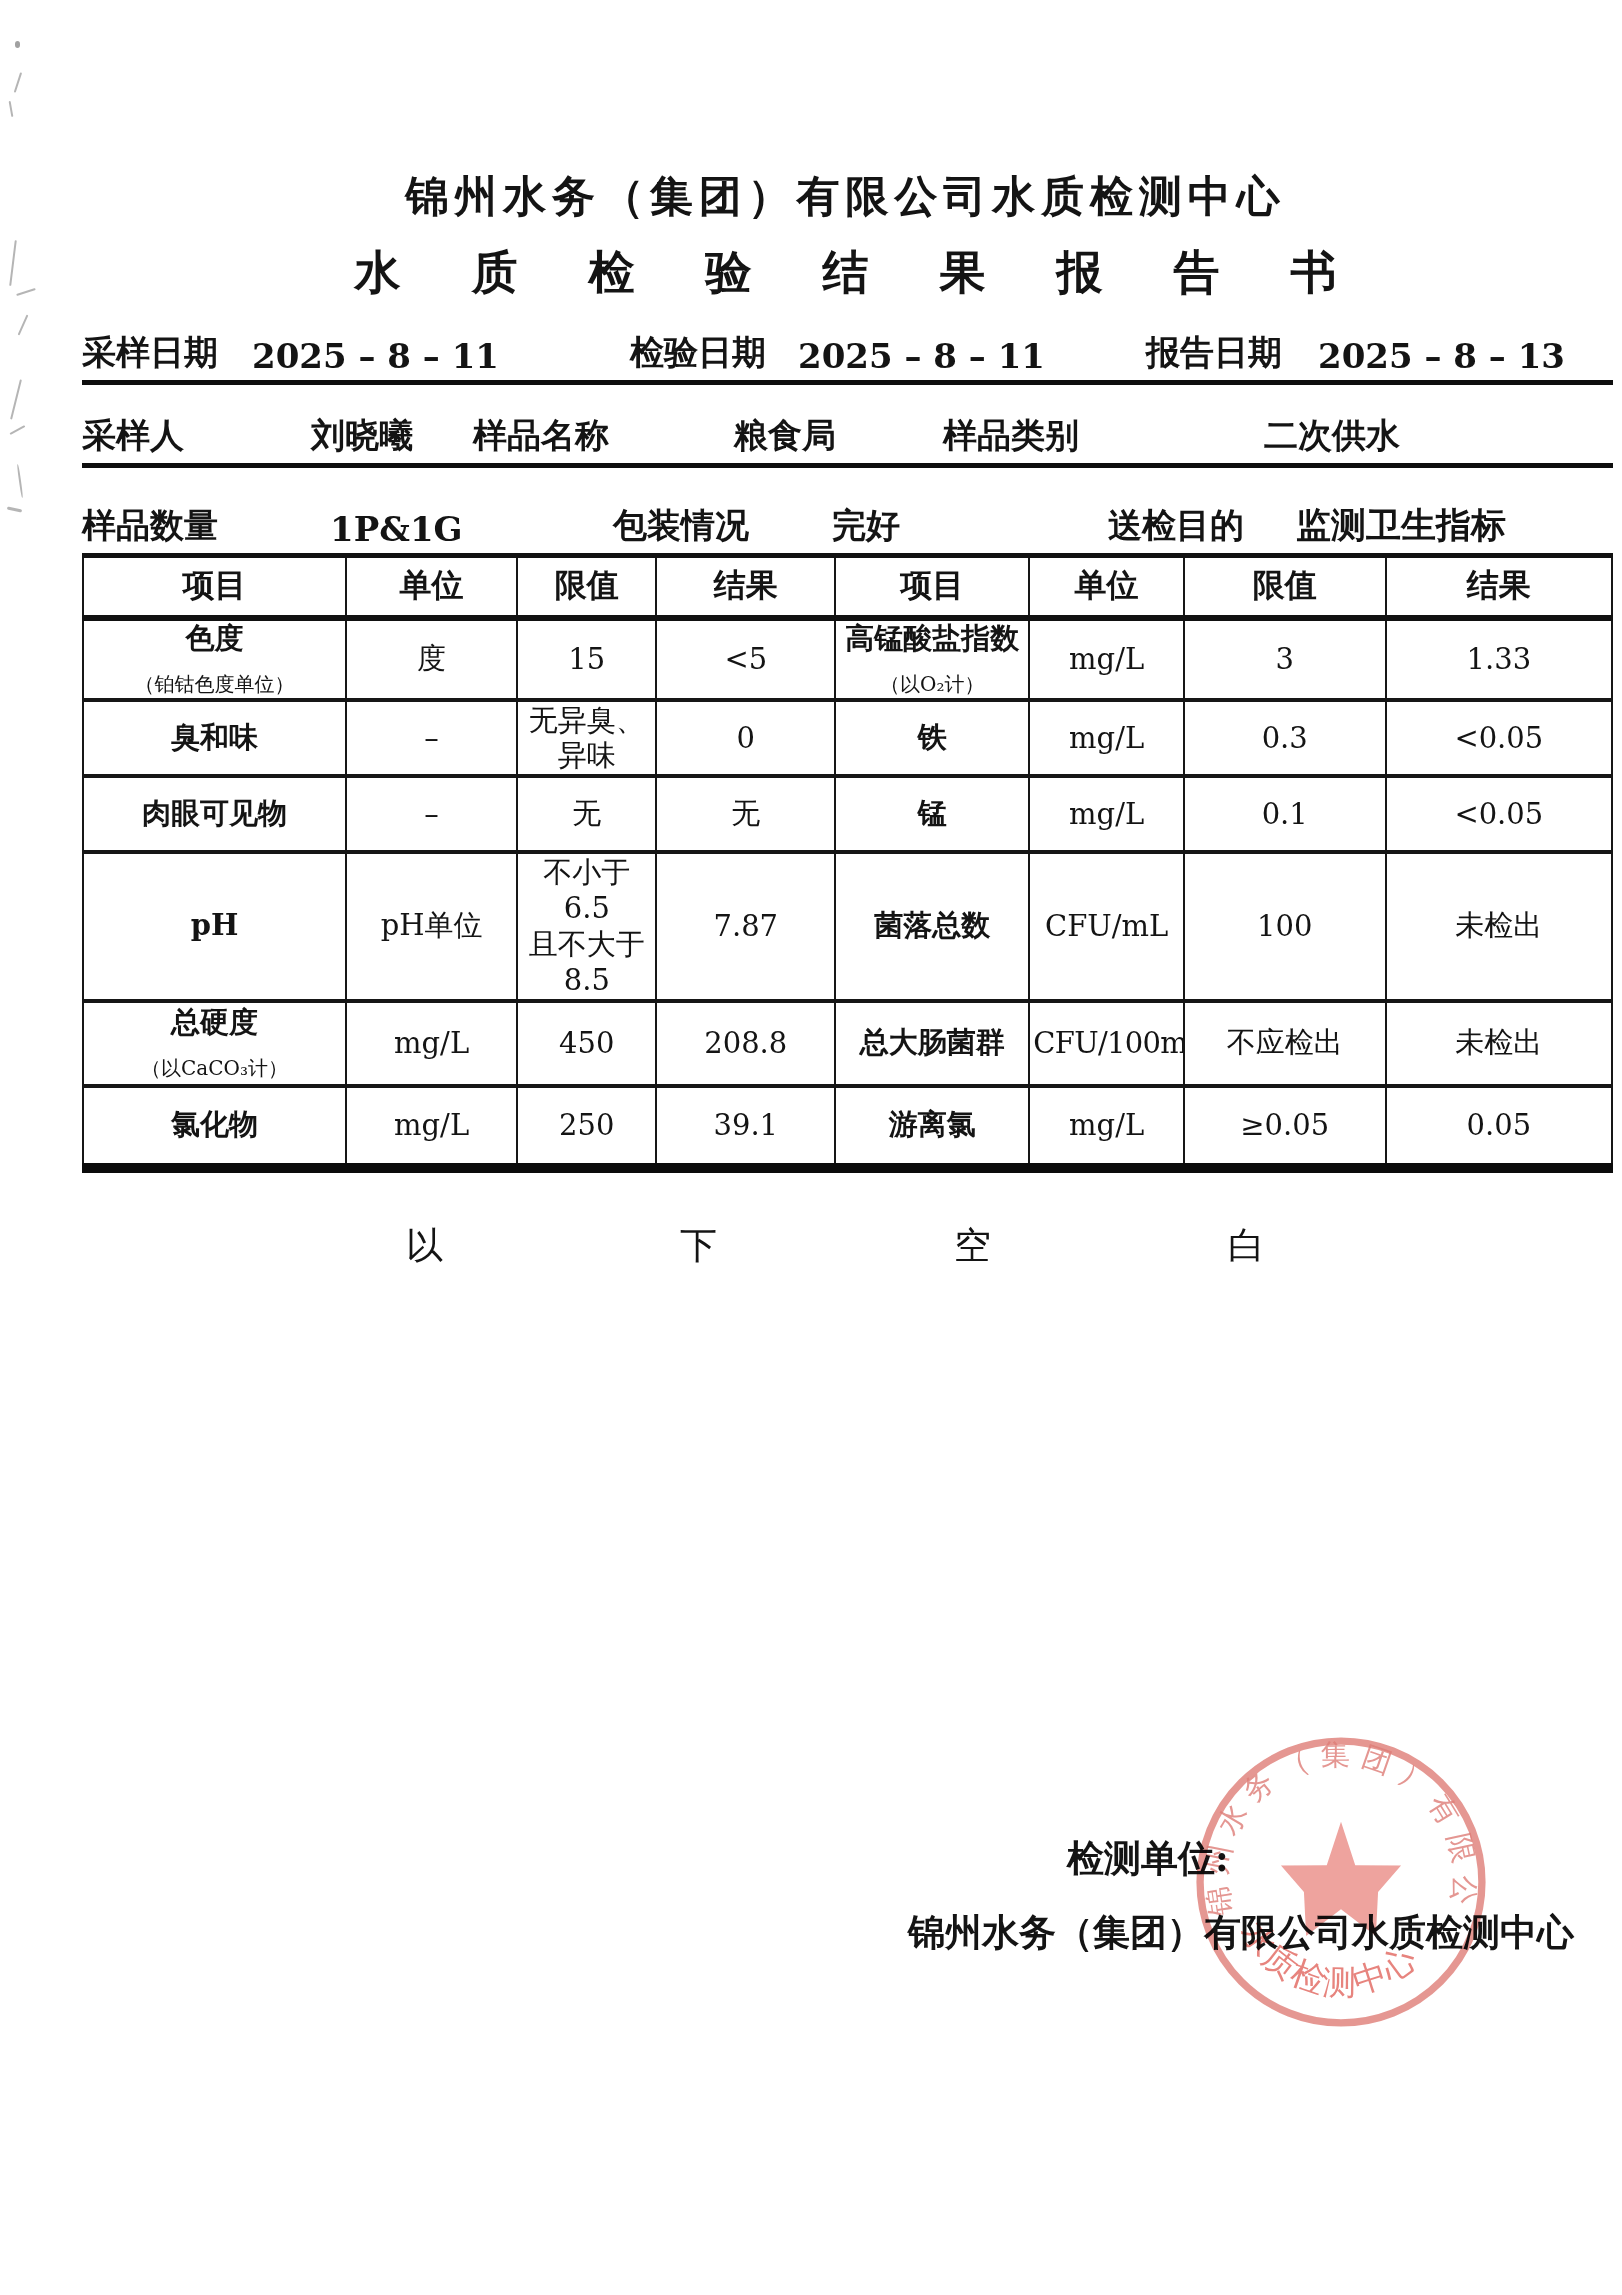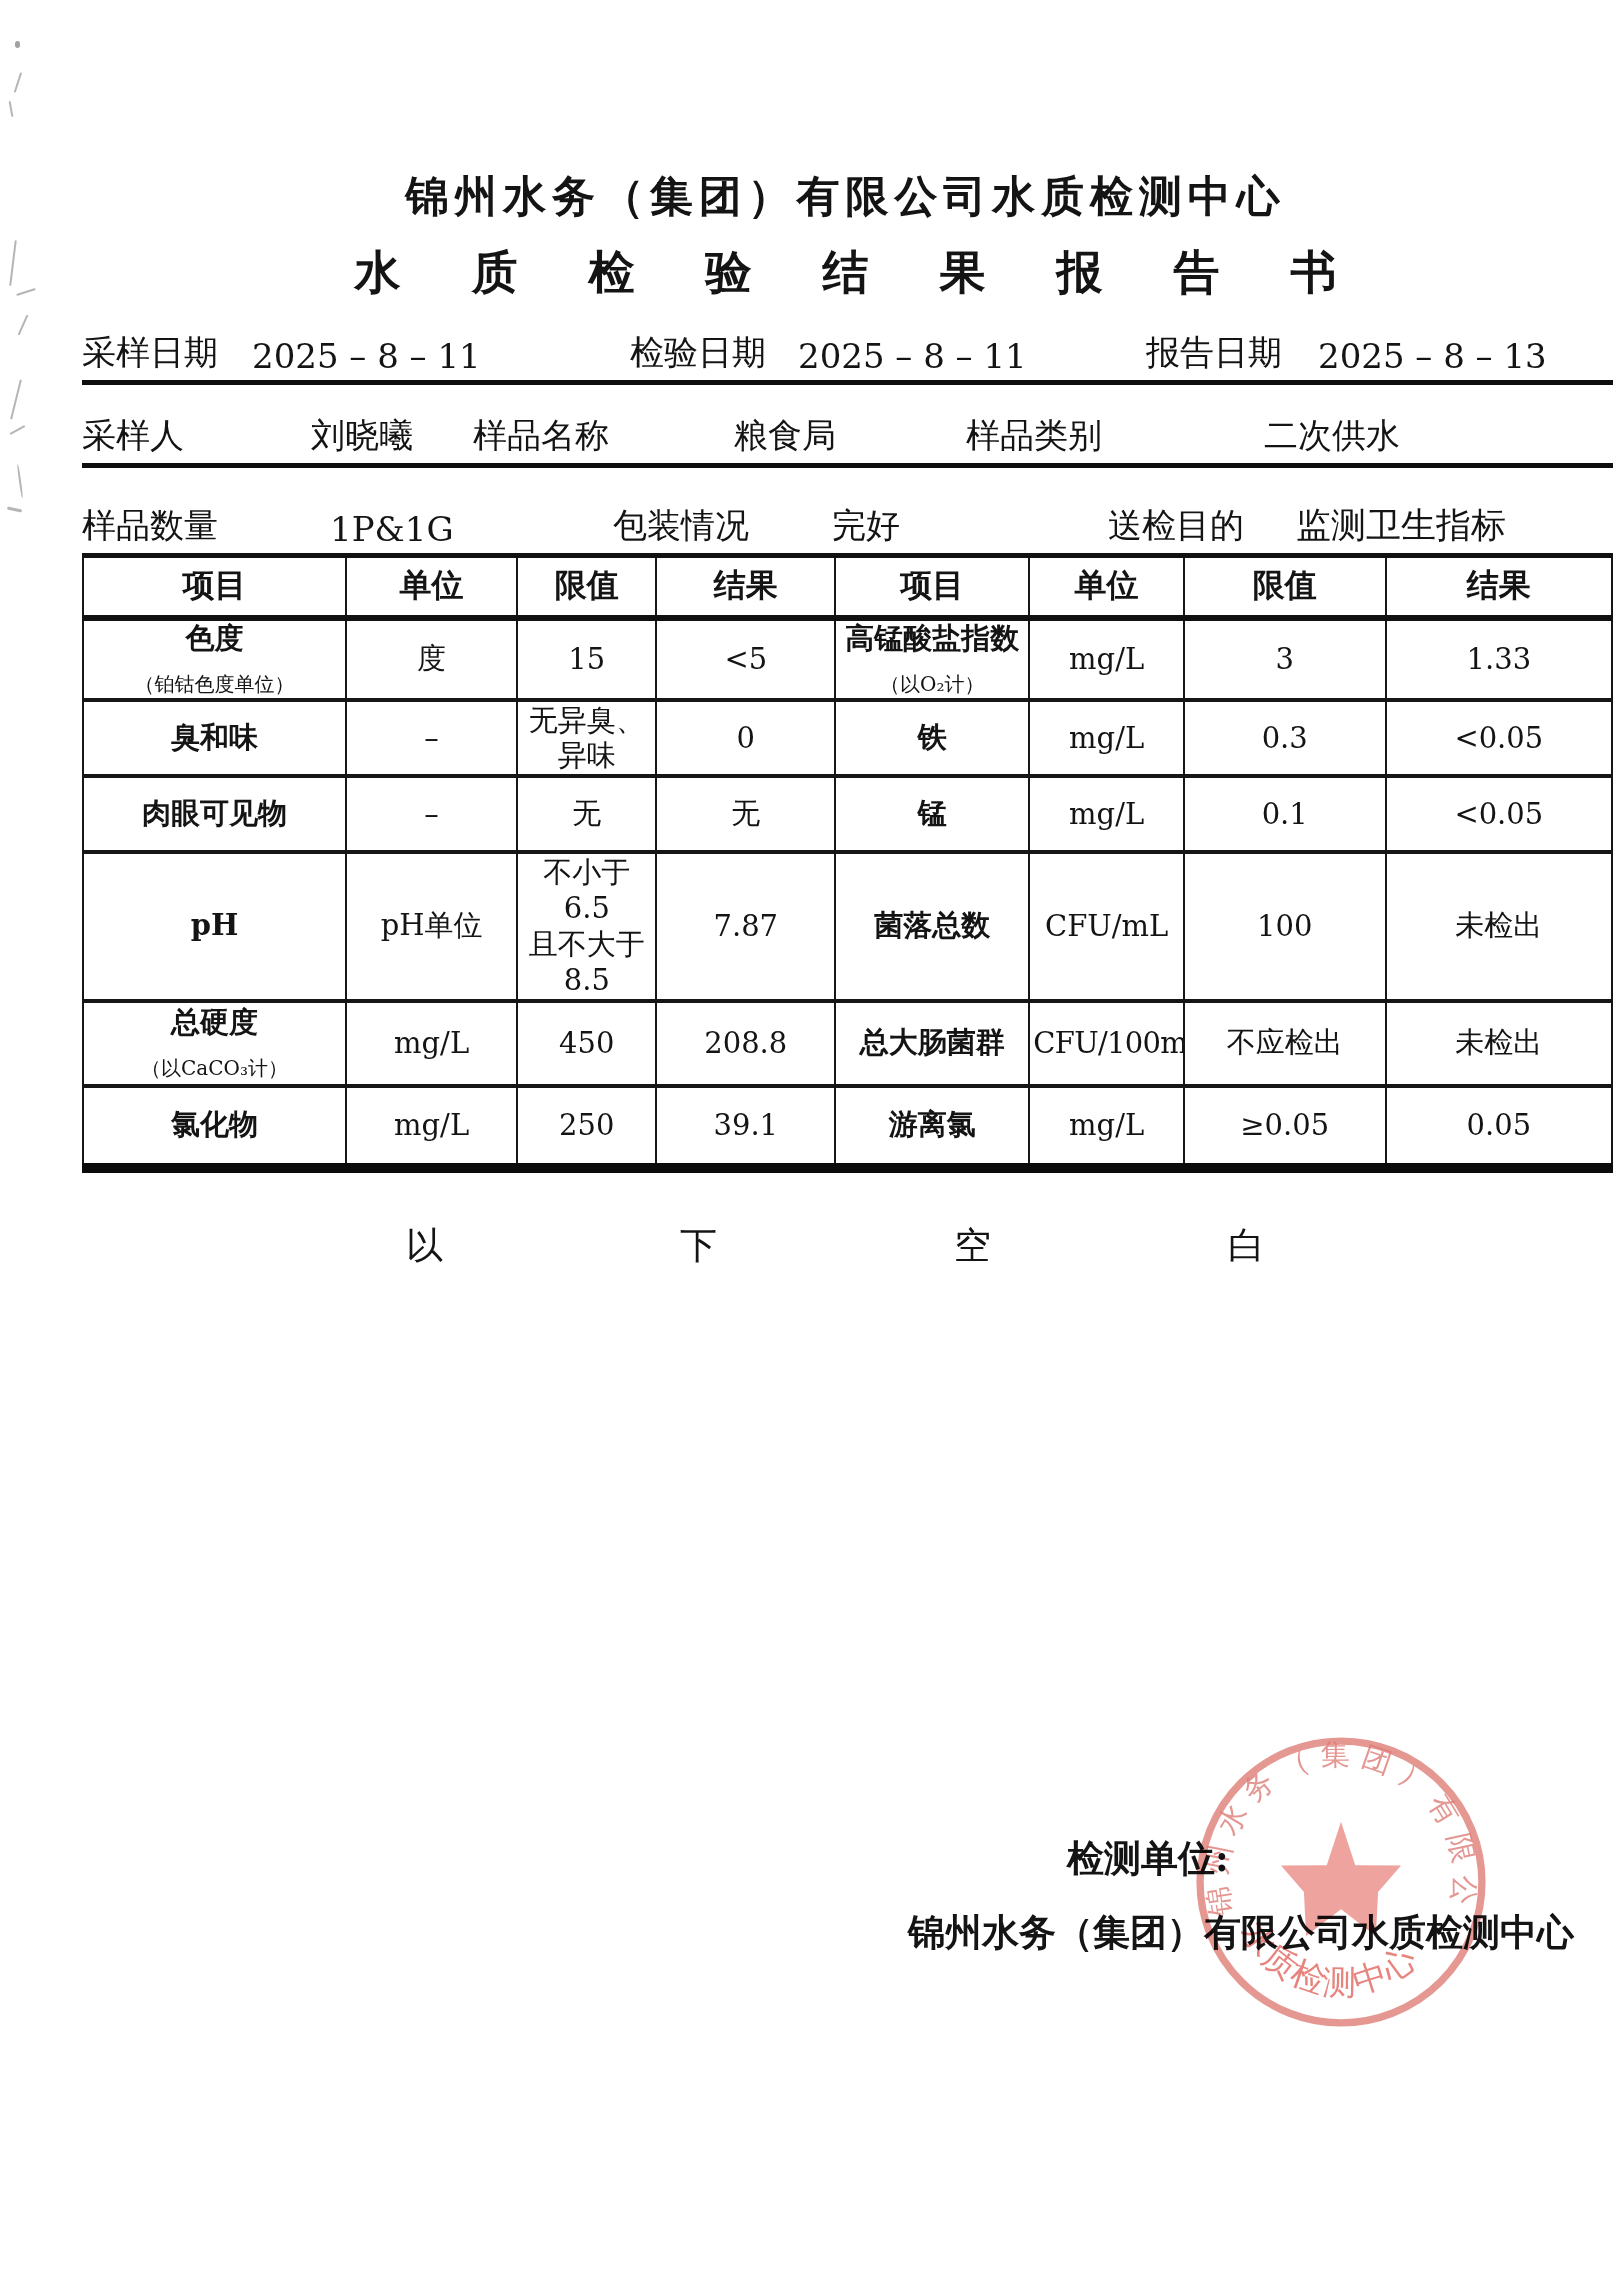--- a/index.html
+++ b/index.html
@@ -24,21 +24,21 @@
     left: 82px; width: 1527px; top: 242px;
     text-align: center; font-size: 46px; font-weight: 700;
     letter-spacing: 71px; text-indent: 71px; white-space: nowrap;
   }
 
   
   .meta-row {
     left: 82px; width: 1531px; position: absolute;
     border-bottom: 5.1px solid #0e0e0e; white-space: nowrap;
   }
-  .meta-row span { position: absolute; bottom: 4.4px; font-size: 34px; font-weight: 400; white-space: nowrap; }
+  .meta-row span { position: absolute; bottom: 4.4px; font-size: 34px; font-weight: 700; white-space: nowrap; }
   #meta1 { top: 334px; height: 46px; }
   #meta2 { top: 417px; height: 46px; }
   #meta3 { top: 506px; height: 47px; border-bottom-width: 5.9px; }
 
   
   table.report {
     position: absolute; left: 82px; top: 553px; width: 1531px;
     border-collapse: collapse; table-layout: fixed;
   }
   table.report th, table.report td {
@@ -91,21 +91,21 @@
   <span style="left:716px">2025 – 8 – 11</span>
   <span style="left:1064px">报告日期</span>
   <span style="left:1236px">2025 – 8 – 13</span>
 </div>
 
 <div class="meta-row" id="meta2">
   <span style="left:0">采样人</span>
   <span style="left:229px">刘晓曦</span>
   <span style="left:391px">样品名称</span>
   <span style="left:652px">粮食局</span>
-  <span style="left:884px">样品类别</span>
+  <span style="left:861px">样品类别</span>
   <span style="left:1182px">二次供水</span>
 </div>
 
 <div class="meta-row" id="meta3">
   <span style="left:0">样品数量</span>
   <span style="left:248px">1P&amp;1G</span>
   <span style="left:531px">包装情况</span>
   <span style="left:750px">完好</span>
   <span style="left:1026px">送检目的</span>
   <span style="left:1214px; font-size:35px;">监测卫生指标</span>

